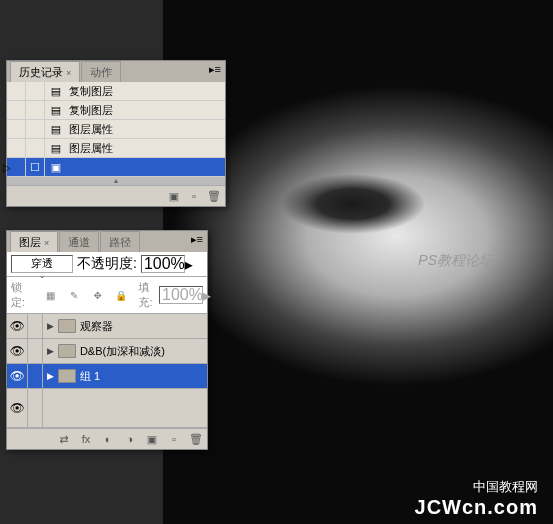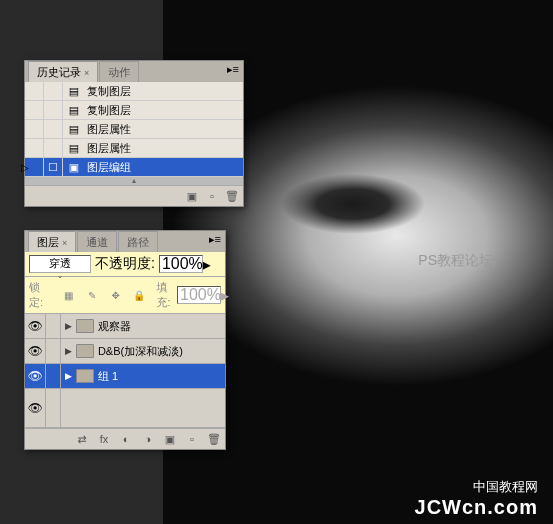--- a/index.html
+++ b/index.html
@@ -40,43 +40,43 @@
   border-radius: 50%;
 }
 .watermark1 {
   position: absolute;
   right: 60px;
   top: 250px;
   color: #999;
   font-size: 14px;
   text-align: right;
   line-height: 1.5;
+  font-style: italic;
 }
 .watermark1 .red { color: #cc0000; }
 .footer-watermark {
   position: absolute;
   right: 15px;
   bottom: 5px;
   color: #fff;
   font-size: 13px;
   text-align: right;
 }
 .footer-watermark .big {
   font-size: 20px;
   font-weight: bold;
   letter-spacing: 1px;
 }
 
 
 .panel {
   position: absolute;
-  background: #fef9c3;
+  background: #ffffff;
   border: 1px solid #888;
   box-shadow: 2px 2px 6px rgba(0,0,0,0.5);
-  margin-left: 18px;
 }
 
 
 .history-panel {
   left: 6px;
   top: 60px;
   width: 218px;
 }
 .tab-bar {
   display: flex;
@@ -377,21 +377,20 @@
         <div class="history-cell-brush"></div>
         <div class="history-cell-target"></div>
         <div class="history-icon">▤</div>
         <div class="history-label">图层属性</div>
       </div>
       <div class="history-row selected">
         <span class="pointer-arrow">▷</span>
         <div class="history-cell-brush"></div>
         <div class="history-cell-target">☐</div>
         <div class="history-icon">▣</div>
-        <div class="history-label">图层编组</div>
       </div>
     </div>
     <div class="scroll-ind">▴</div>
     <div class="panel-footer">
       <div class="footer-icon">▣</div>
       <div class="footer-icon">▫</div>
       <div class="footer-icon">🗑</div>
     </div>
   </div>
 

